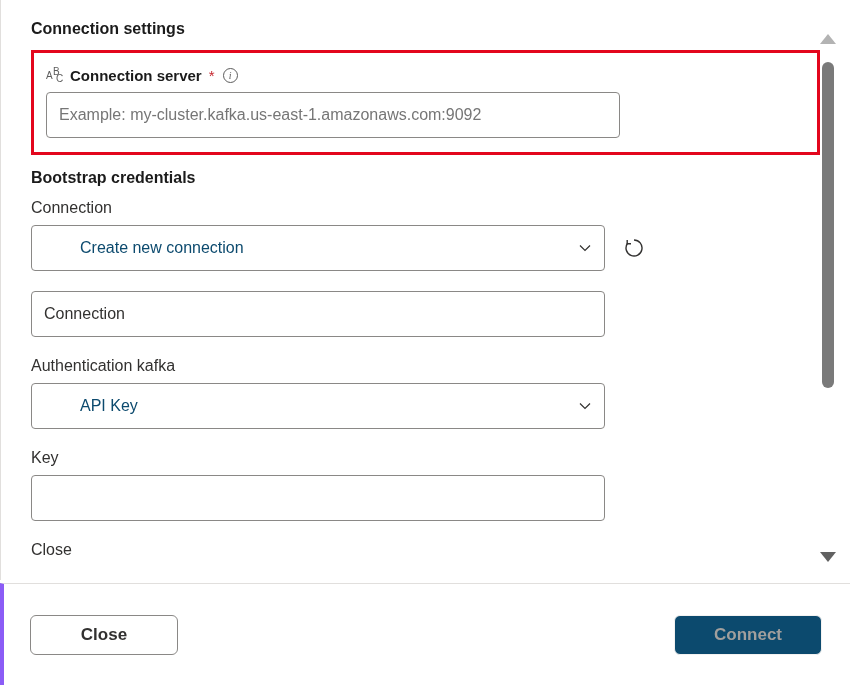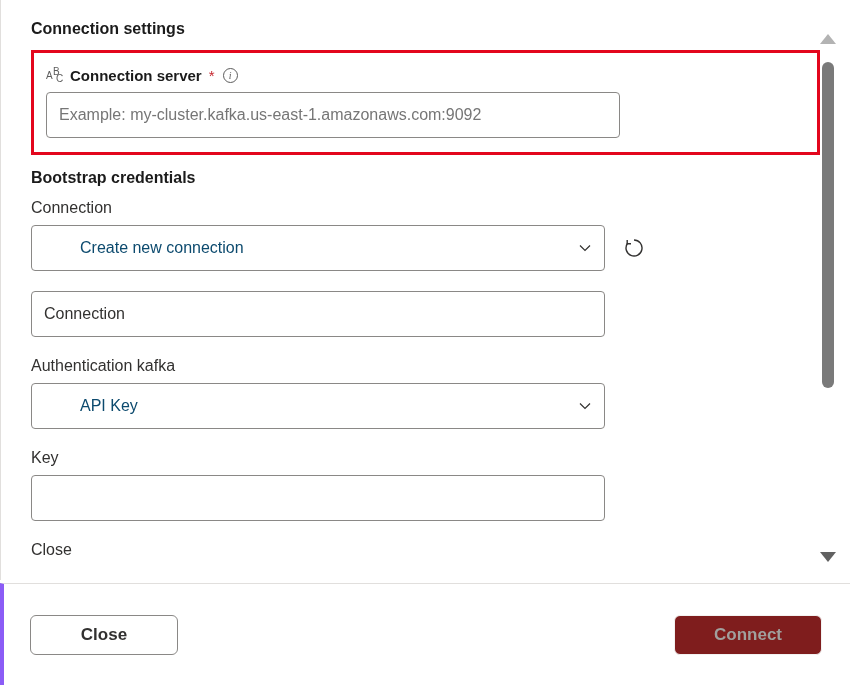--- a/index.html
+++ b/index.html
@@ -148,21 +148,21 @@
       align-items: center;
       justify-content: center;
     }
     .btn-secondary {
       background: #ffffff;
       border: 1px solid #8a8886;
       color: #323130;
       min-width: 148px;
     }
     .btn-primary-disabled {
-      background: #7f1d1d;
+      background: #0c4a6e;
       border: 1px solid #f3f2f1;
       color: #a19f9d;
       cursor: default;
       min-width: 148px;
     }
     .scroll-up, .scroll-down {
       position: absolute;
       right: 14px;
       width: 0;
       height: 0;

